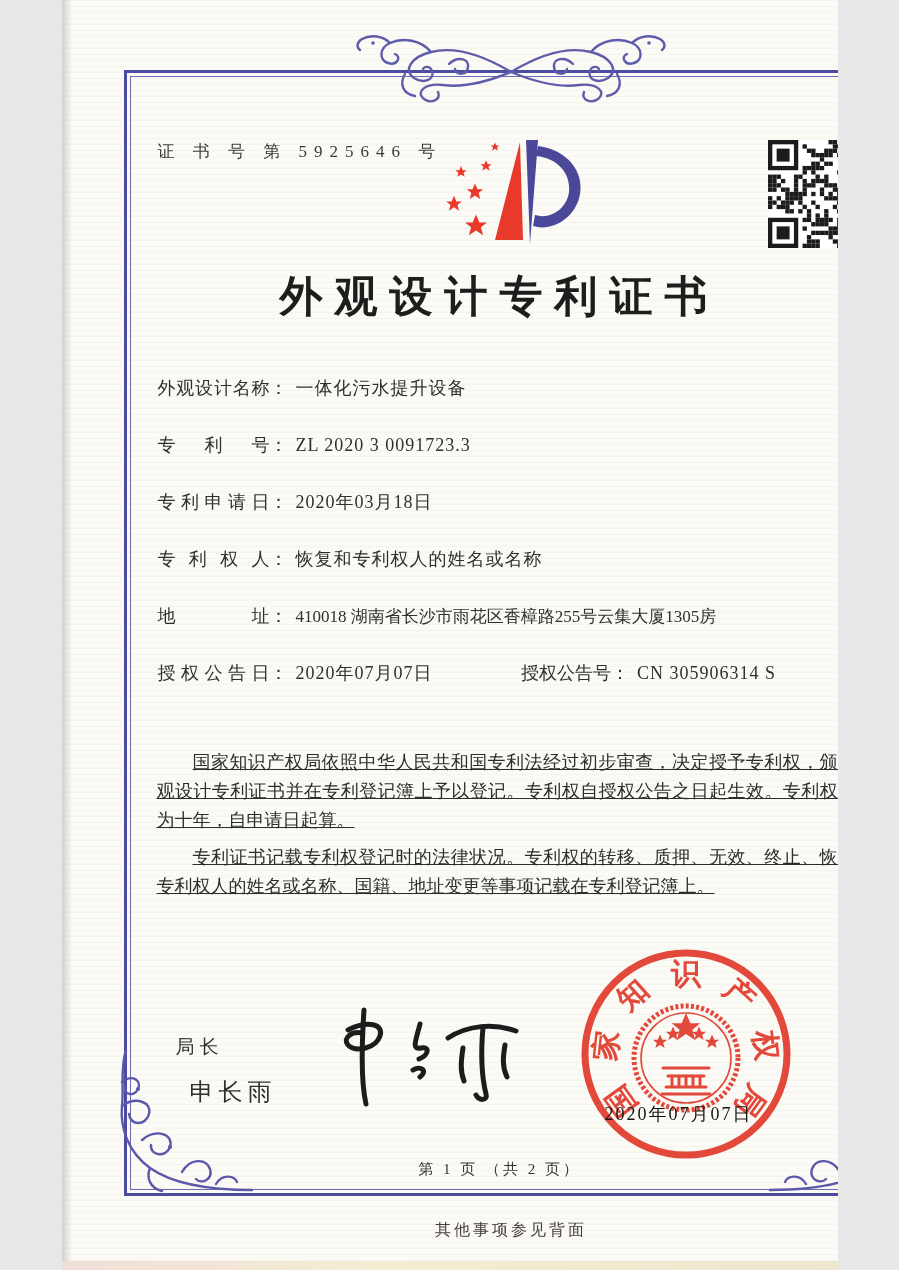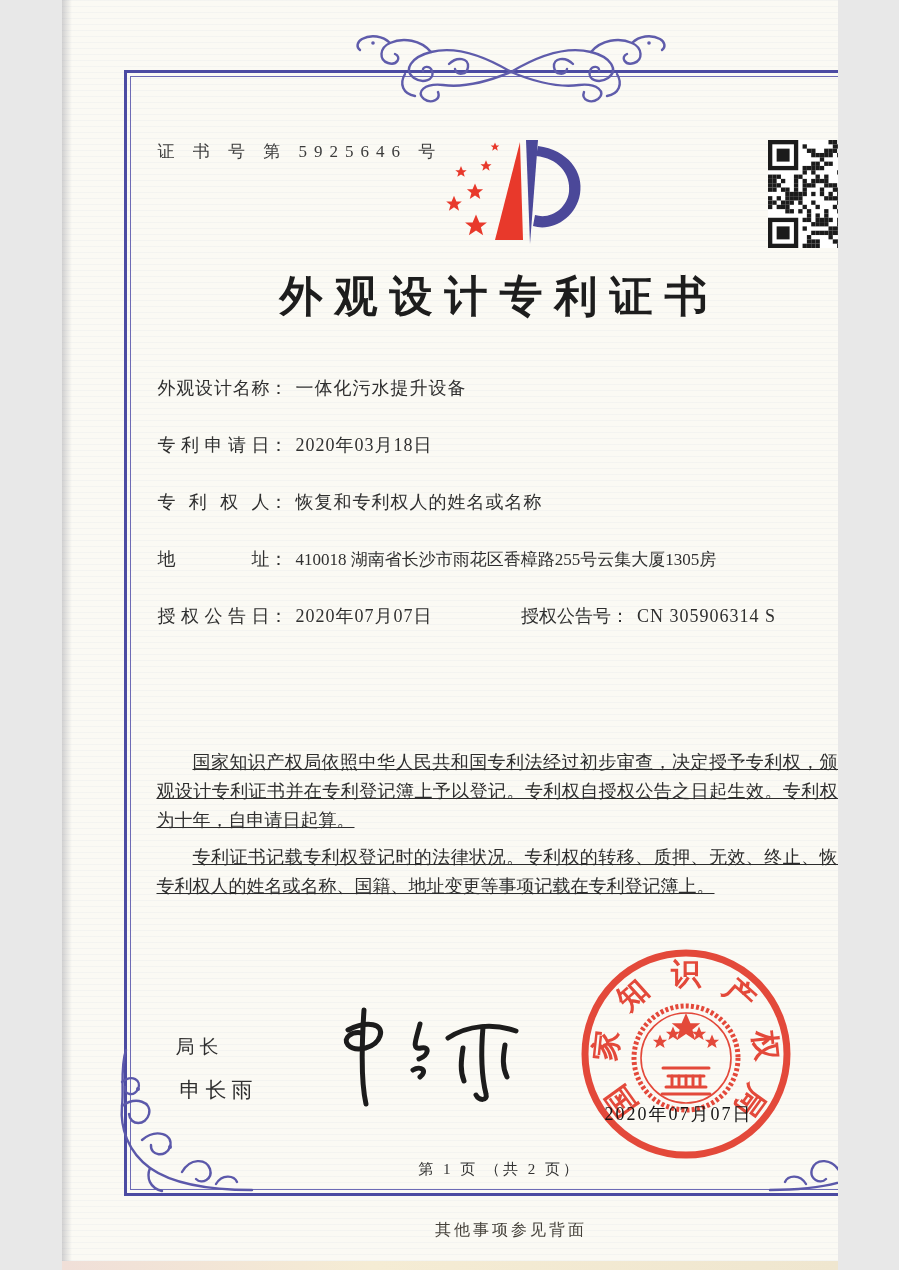--- a/index.html
+++ b/index.html
@@ -50,21 +50,21 @@
   .fcolon{display:inline-block;margin-right:8px;}
   .fvalue{letter-spacing:1px;}
   .fvalue.tight{font-size:17px;letter-spacing:0;}
   .pair1{display:inline-block;width:359px;}
   
   .bodytext{position:absolute;left:95px;top:748px;width:718px;font-size:18px;line-height:29px;
     text-align:justify;z-index:4;color:#2d2d2d;text-decoration:underline;}
   .bodytext p{margin:0 0 8px 0;text-indent:2em;}
   
   .officer-title{position:absolute;left:114px;top:1034px;font-size:19px;letter-spacing:5px;z-index:4;}
-  .officer-name{position:absolute;left:118px;top:1076px;font-size:21px;letter-spacing:5px;z-index:4;}
+  .officer-name{position:absolute;left:128px;top:1076px;font-size:24px;letter-spacing:5px;z-index:4;}
   .signature{position:absolute;left:238px;top:998px;width:240px;height:118px;z-index:4;}
   
   .seal{position:absolute;left:516px;top:946px;width:216px;height:216px;z-index:5;opacity:0.92;}
   .seal-char{font-size:30px;font-weight:bold;fill:#e23a2b;text-anchor:middle;dominant-baseline:middle;
     font-family:"Liberation Serif","DejaVu Serif",serif;}
   .seal-date{position:absolute;left:543px;top:1102px;width:210px;font-size:18px;letter-spacing:2px;
     color:#141414;z-index:6;white-space:nowrap;}
   
   .page-info{position:absolute;left:62px;width:752px;top:1160px;text-align:center;font-size:15px;
     letter-spacing:3px;z-index:4;color:#333;}
@@ -363,20 +363,23 @@
       </g>
   </svg>
 
   <div class="title">外观设计专利证书</div>
 
   <div class="fields">
     <div class="frow">
       <span class="flabel">外观设计名称</span><span class="fcolon">：</span><span class="fvalue">一体化污水提升设备</span>
     </div>
     <div class="frow">
+      <span class="flabel">专利号</span><span class="fcolon">：</span><span class="fvalue">ZL 2020 3 0091723.3</span>
+    </div>
+    <div class="frow">
       <span class="flabel">专利申请日</span><span class="fcolon">：</span><span class="fvalue">2020年03月18日</span>
     </div>
     <div class="frow">
       <span class="flabel">专利权人</span><span class="fcolon">：</span><span class="fvalue">恢复和专利权人的姓名或名称</span>
     </div>
     <div class="frow">
       <span class="flabel">地址</span><span class="fcolon">：</span><span class="fvalue tight">410018 湖南省长沙市雨花区香樟路255号云集大厦1305房</span>
     </div>
     <div class="frow">
       <span class="pair1">

